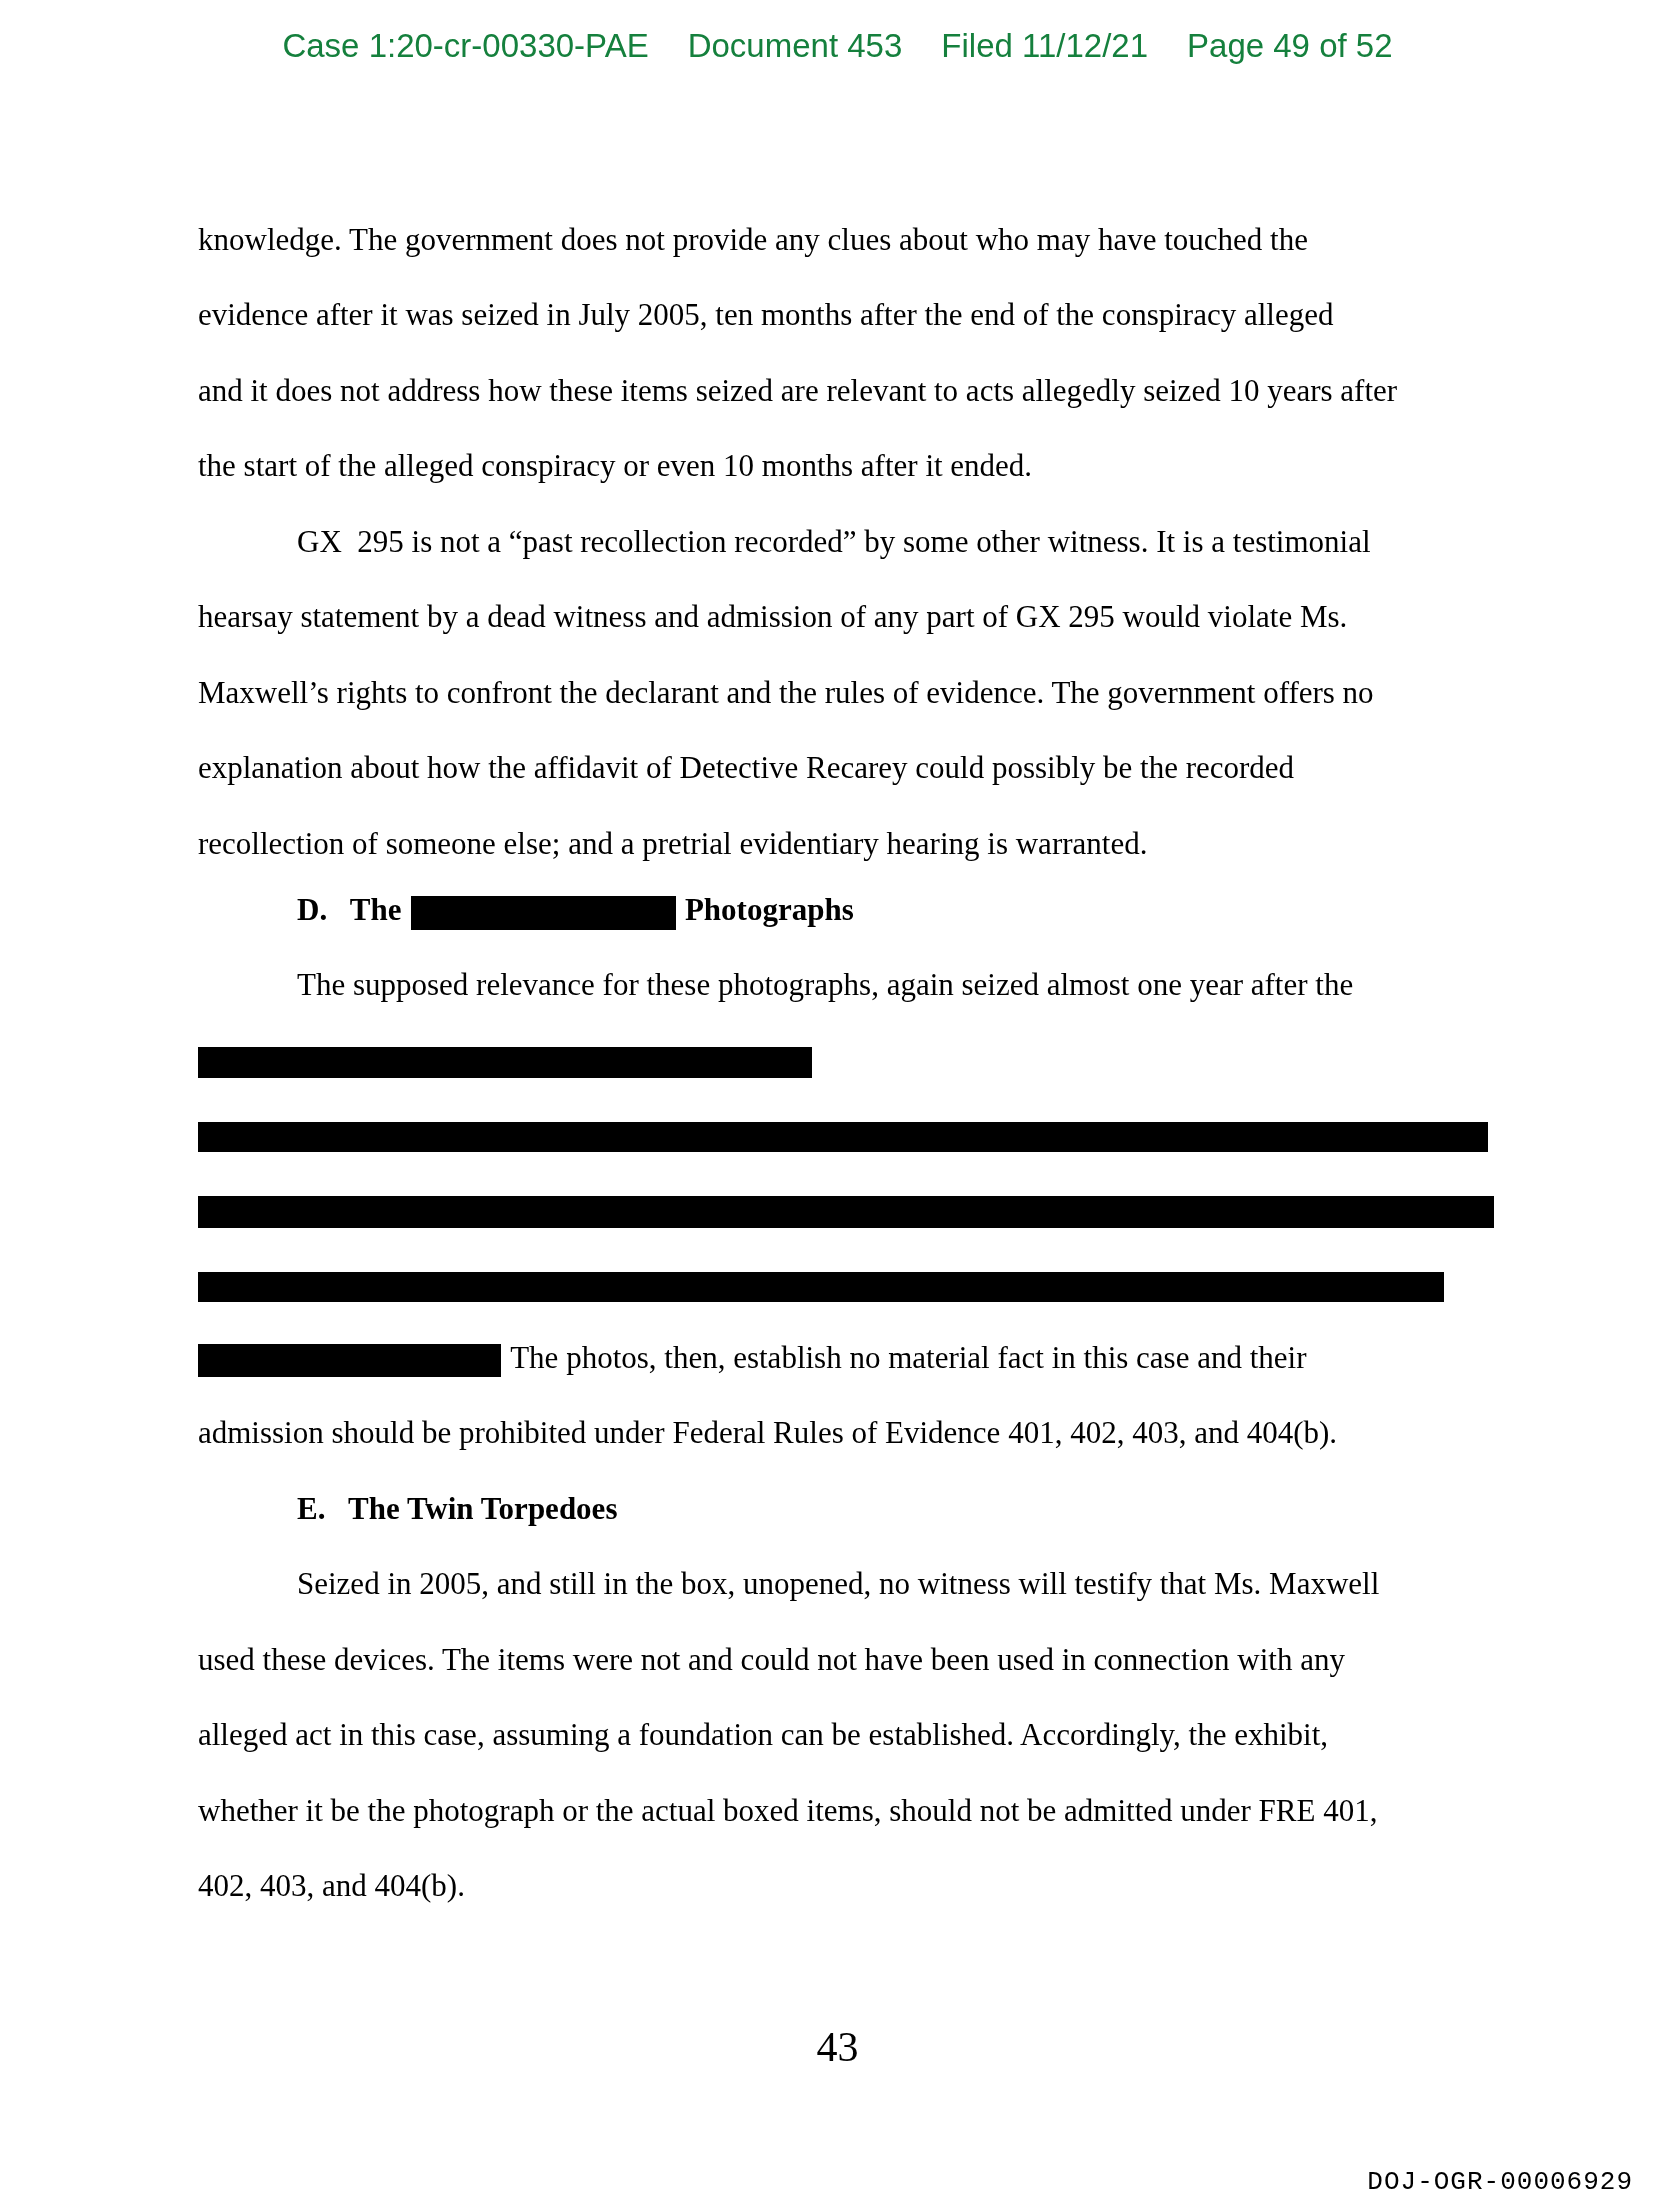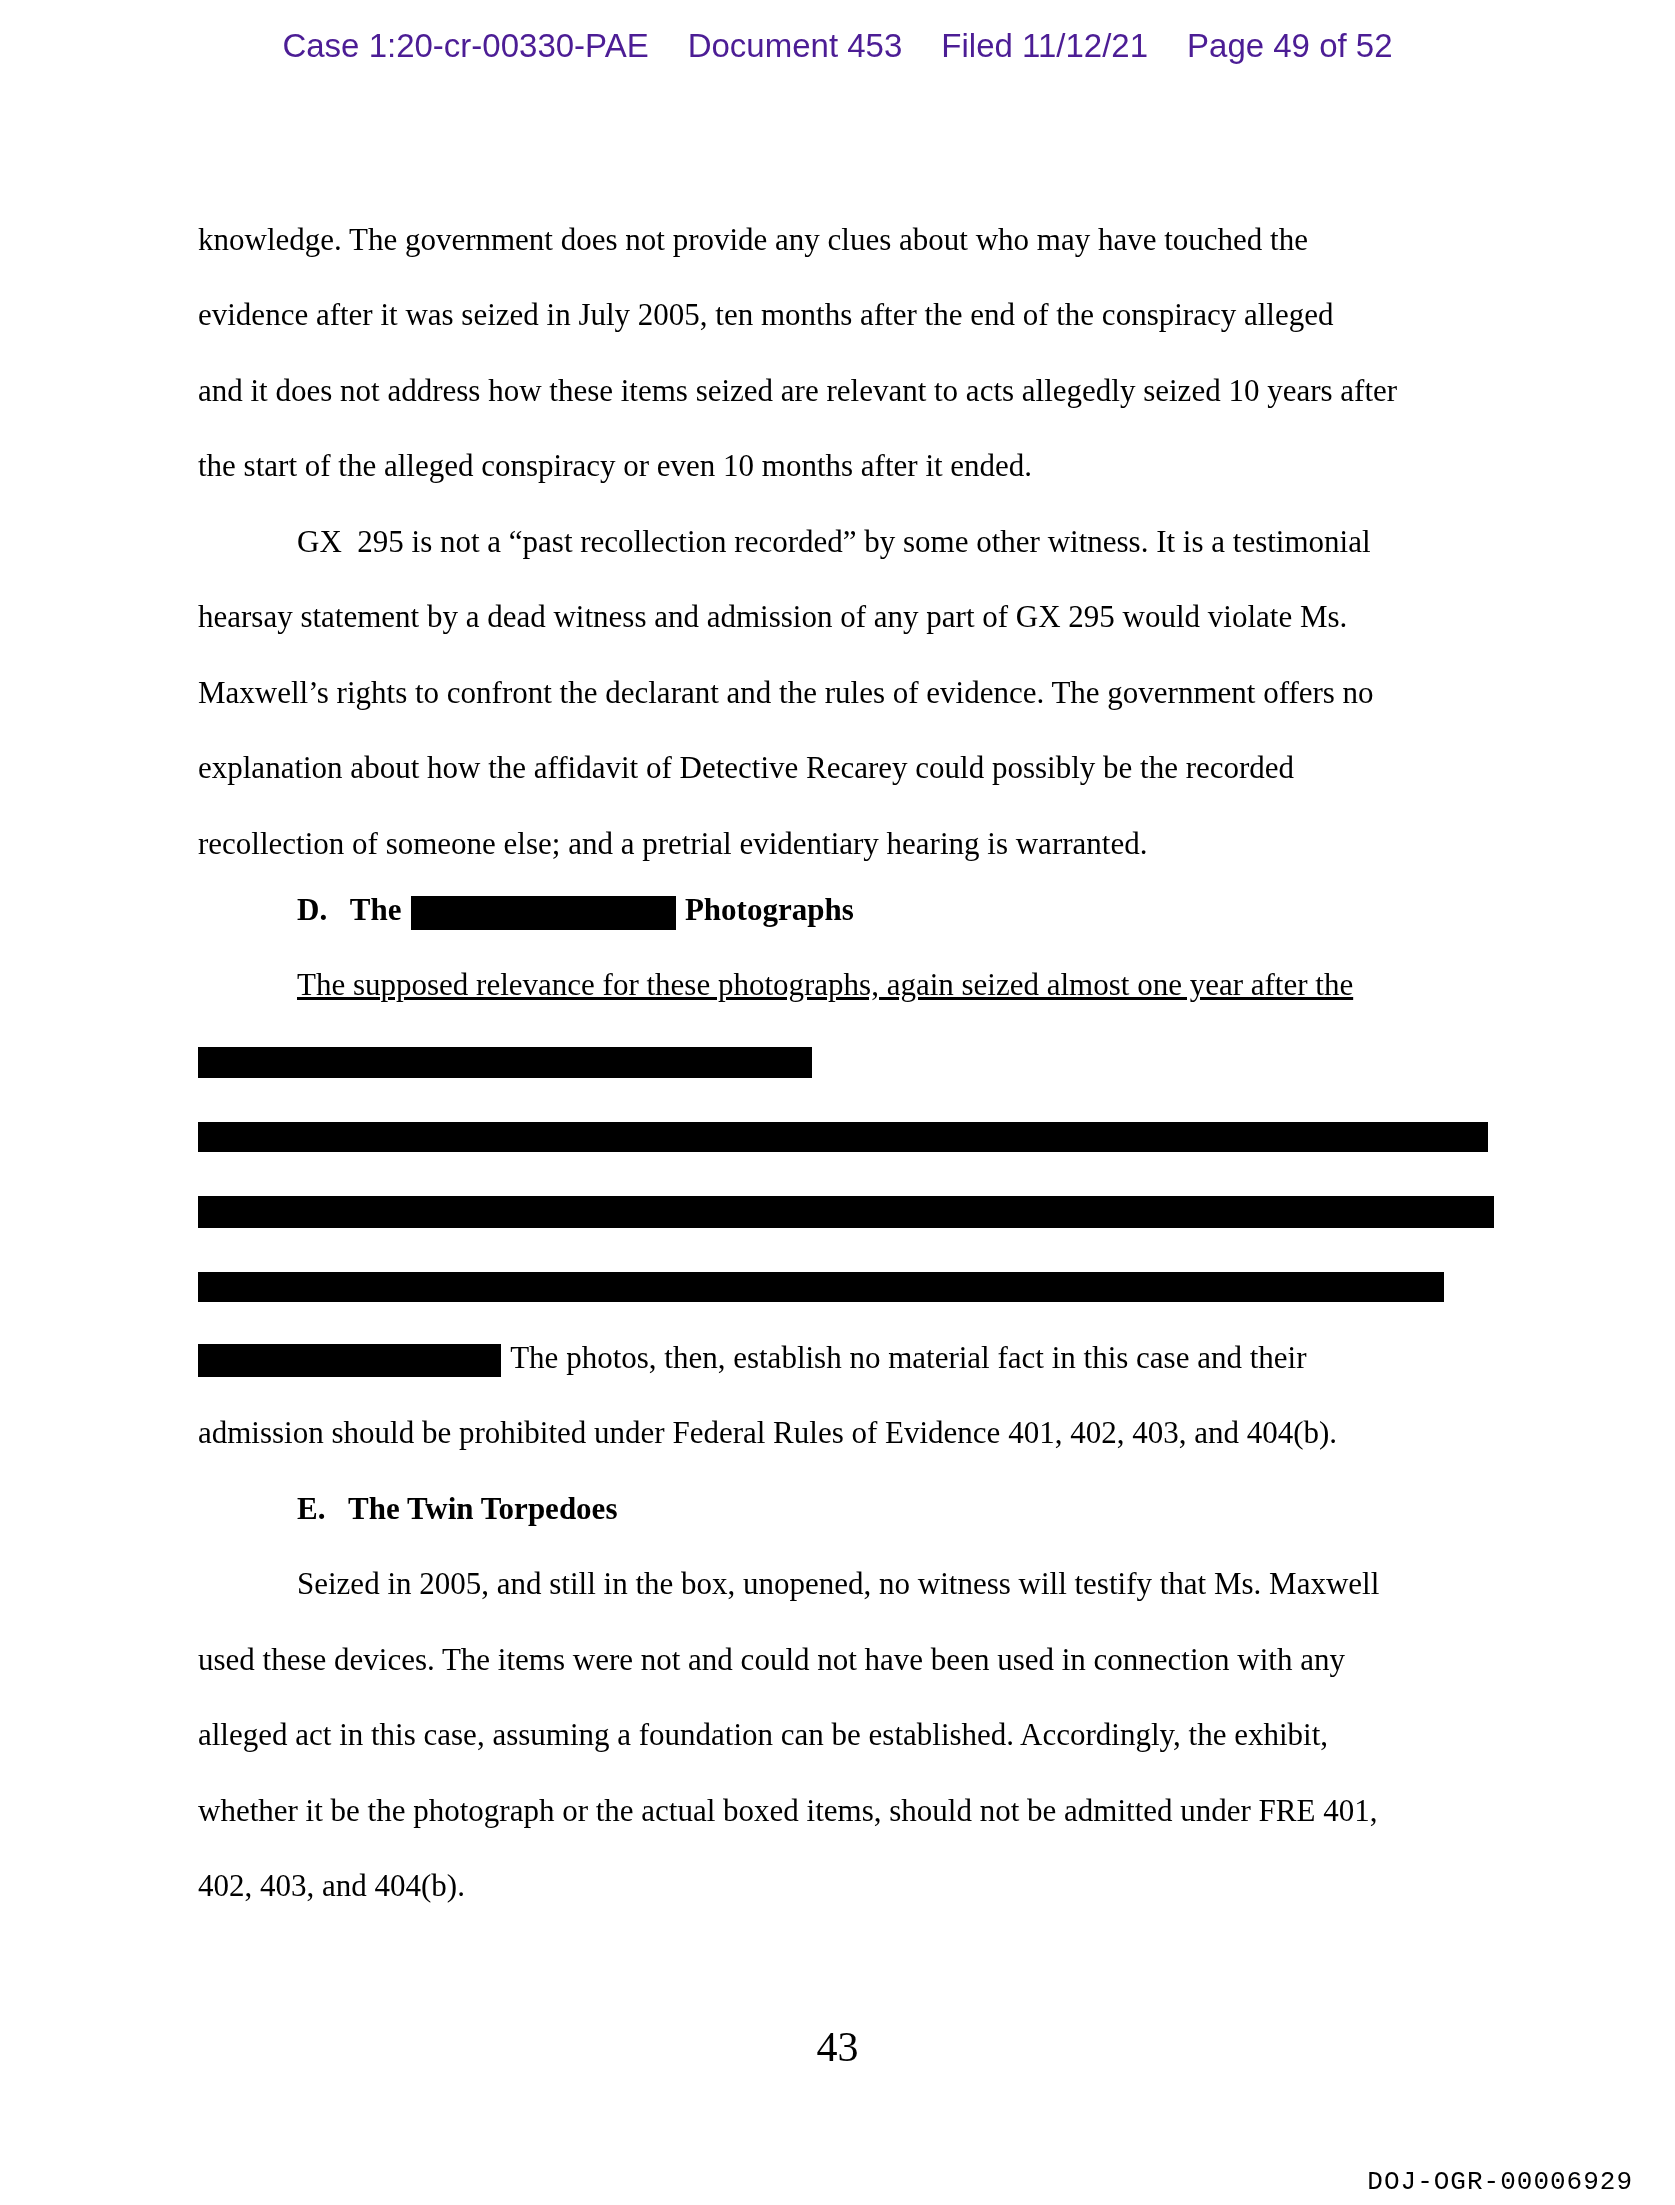--- a/index.html
+++ b/index.html
@@ -43,21 +43,21 @@
     font-family:"Liberation Mono", monospace;
     font-size:26px;line-height:34px;letter-spacing:1px;
     font-weight:normal;
   }
 </style>
 </head>
 <body>
 
 <div class="page">
 
-  <header class="pacer-header" style="color: #4c1d95;">
+  <header class="pacer-header" style="color: #15803d;">
     <span>Case 1:20-cr-00330-PAE</span>
     <span>Document 453</span>
     <span>Filed 11/12/21</span>
     <span>Page 49 of 52</span>
   </header>
 
   <main>
     <section>
         <div class="line" style="top: 221px;"><span class="text">knowledge. The government does not provide any clues about who may have touched the</span></div>
         <div class="line" style="top: 296px;"><span class="text">evidence after it was seized in July 2005, ten months after the end of the conspiracy alleged</span></div>
@@ -68,21 +68,21 @@
         <div class="line indent" style="top: 523px;"><span class="text">GX  295 is not a “past recollection recorded” by some other witness. It is a testimonial</span></div>
         <div class="line" style="top: 598px;"><span class="text">hearsay statement by a dead witness and admission of any part of GX 295 would violate Ms.</span></div>
         <div class="line" style="top: 674px; text-align: right;"><span class="text">Maxwell’s rights to confront the declarant and the rules of evidence. The government offers no</span></div>
         <div class="line" style="top: 749px;"><span class="text">explanation about how the affidavit of Detective Recarey could possibly be the recorded</span></div>
         <div class="line" style="top: 825px;"><span class="text">recollection of someone else; and a pretrial evidentiary hearing is warranted.</span></div>
       </section>
     <section>
         <div class="line indent heading-line" style="top: 891px;"><span class="text">D.   The</span><span class="redact" style="width: 265px; height: 34px;"></span><span class="text">Photographs</span></div>
       </section>
     <section>
-        <div class="line indent" style="top: 966px; text-decoration: underline;"><span class="text">The supposed relevance for these photographs, again seized almost one year after the</span></div>
+        <div class="line indent" style="top: 966px;"><span class="text">The supposed relevance for these photographs, again seized almost one year after the</span></div>
         <div class="line" style="top: 1041px;"><span class="redact" style="width: 614px; height: 31px;"></span></div>
         <div class="line" style="top: 1115px;"><span class="redact" style="width: 1290px; height: 30px;"></span></div>
         <div class="line" style="top: 1190px;"><span class="redact" style="width: 1296px; height: 32px;"></span></div>
         <div class="line" style="top: 1265px;"><span class="redact" style="width: 1246px; height: 30px;"></span></div>
         <div class="line" style="top: 1339px;"><span class="redact" style="width: 303px; height: 33px;"></span><span class="text">The photos, then, establish no material fact in this case and their</span></div>
         <div class="line" style="top: 1414px;"><span class="text">admission should be prohibited under Federal Rules of Evidence 401, 402, 403, and 404(b).</span></div>
       </section>
     <section>
         <div class="line indent heading-line" style="top: 1490px;"><span class="text">E.   The Twin Torpedoes</span></div>
       </section>

